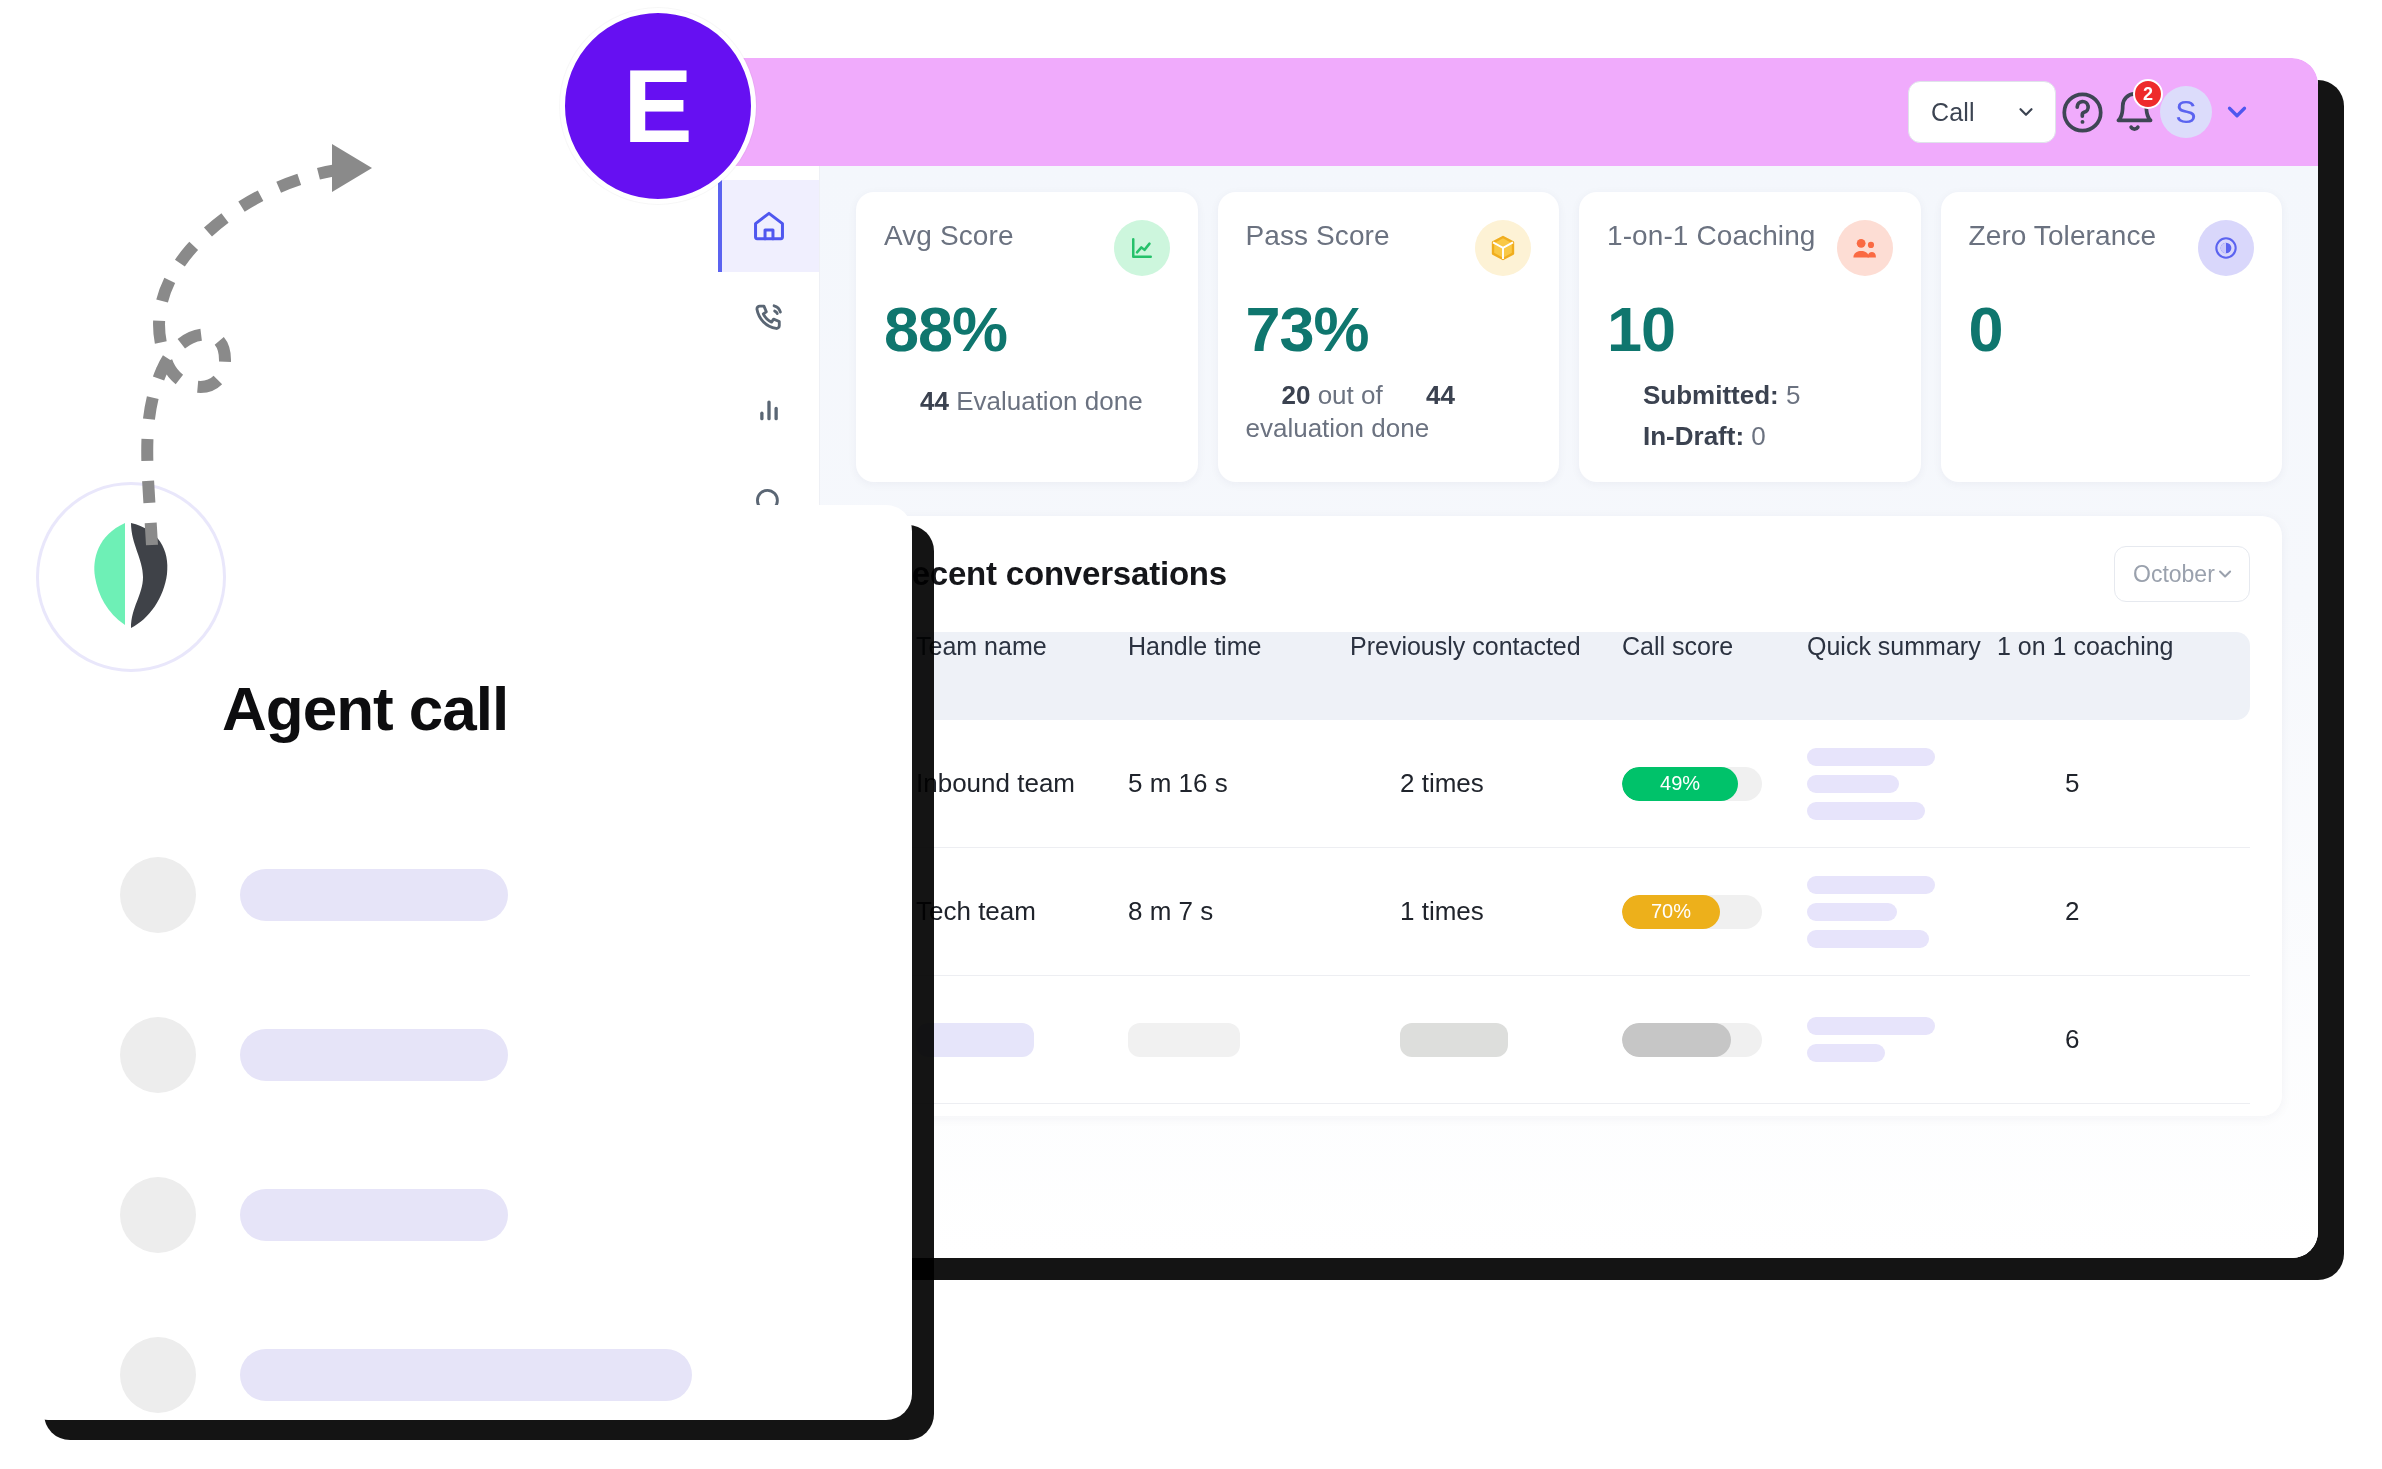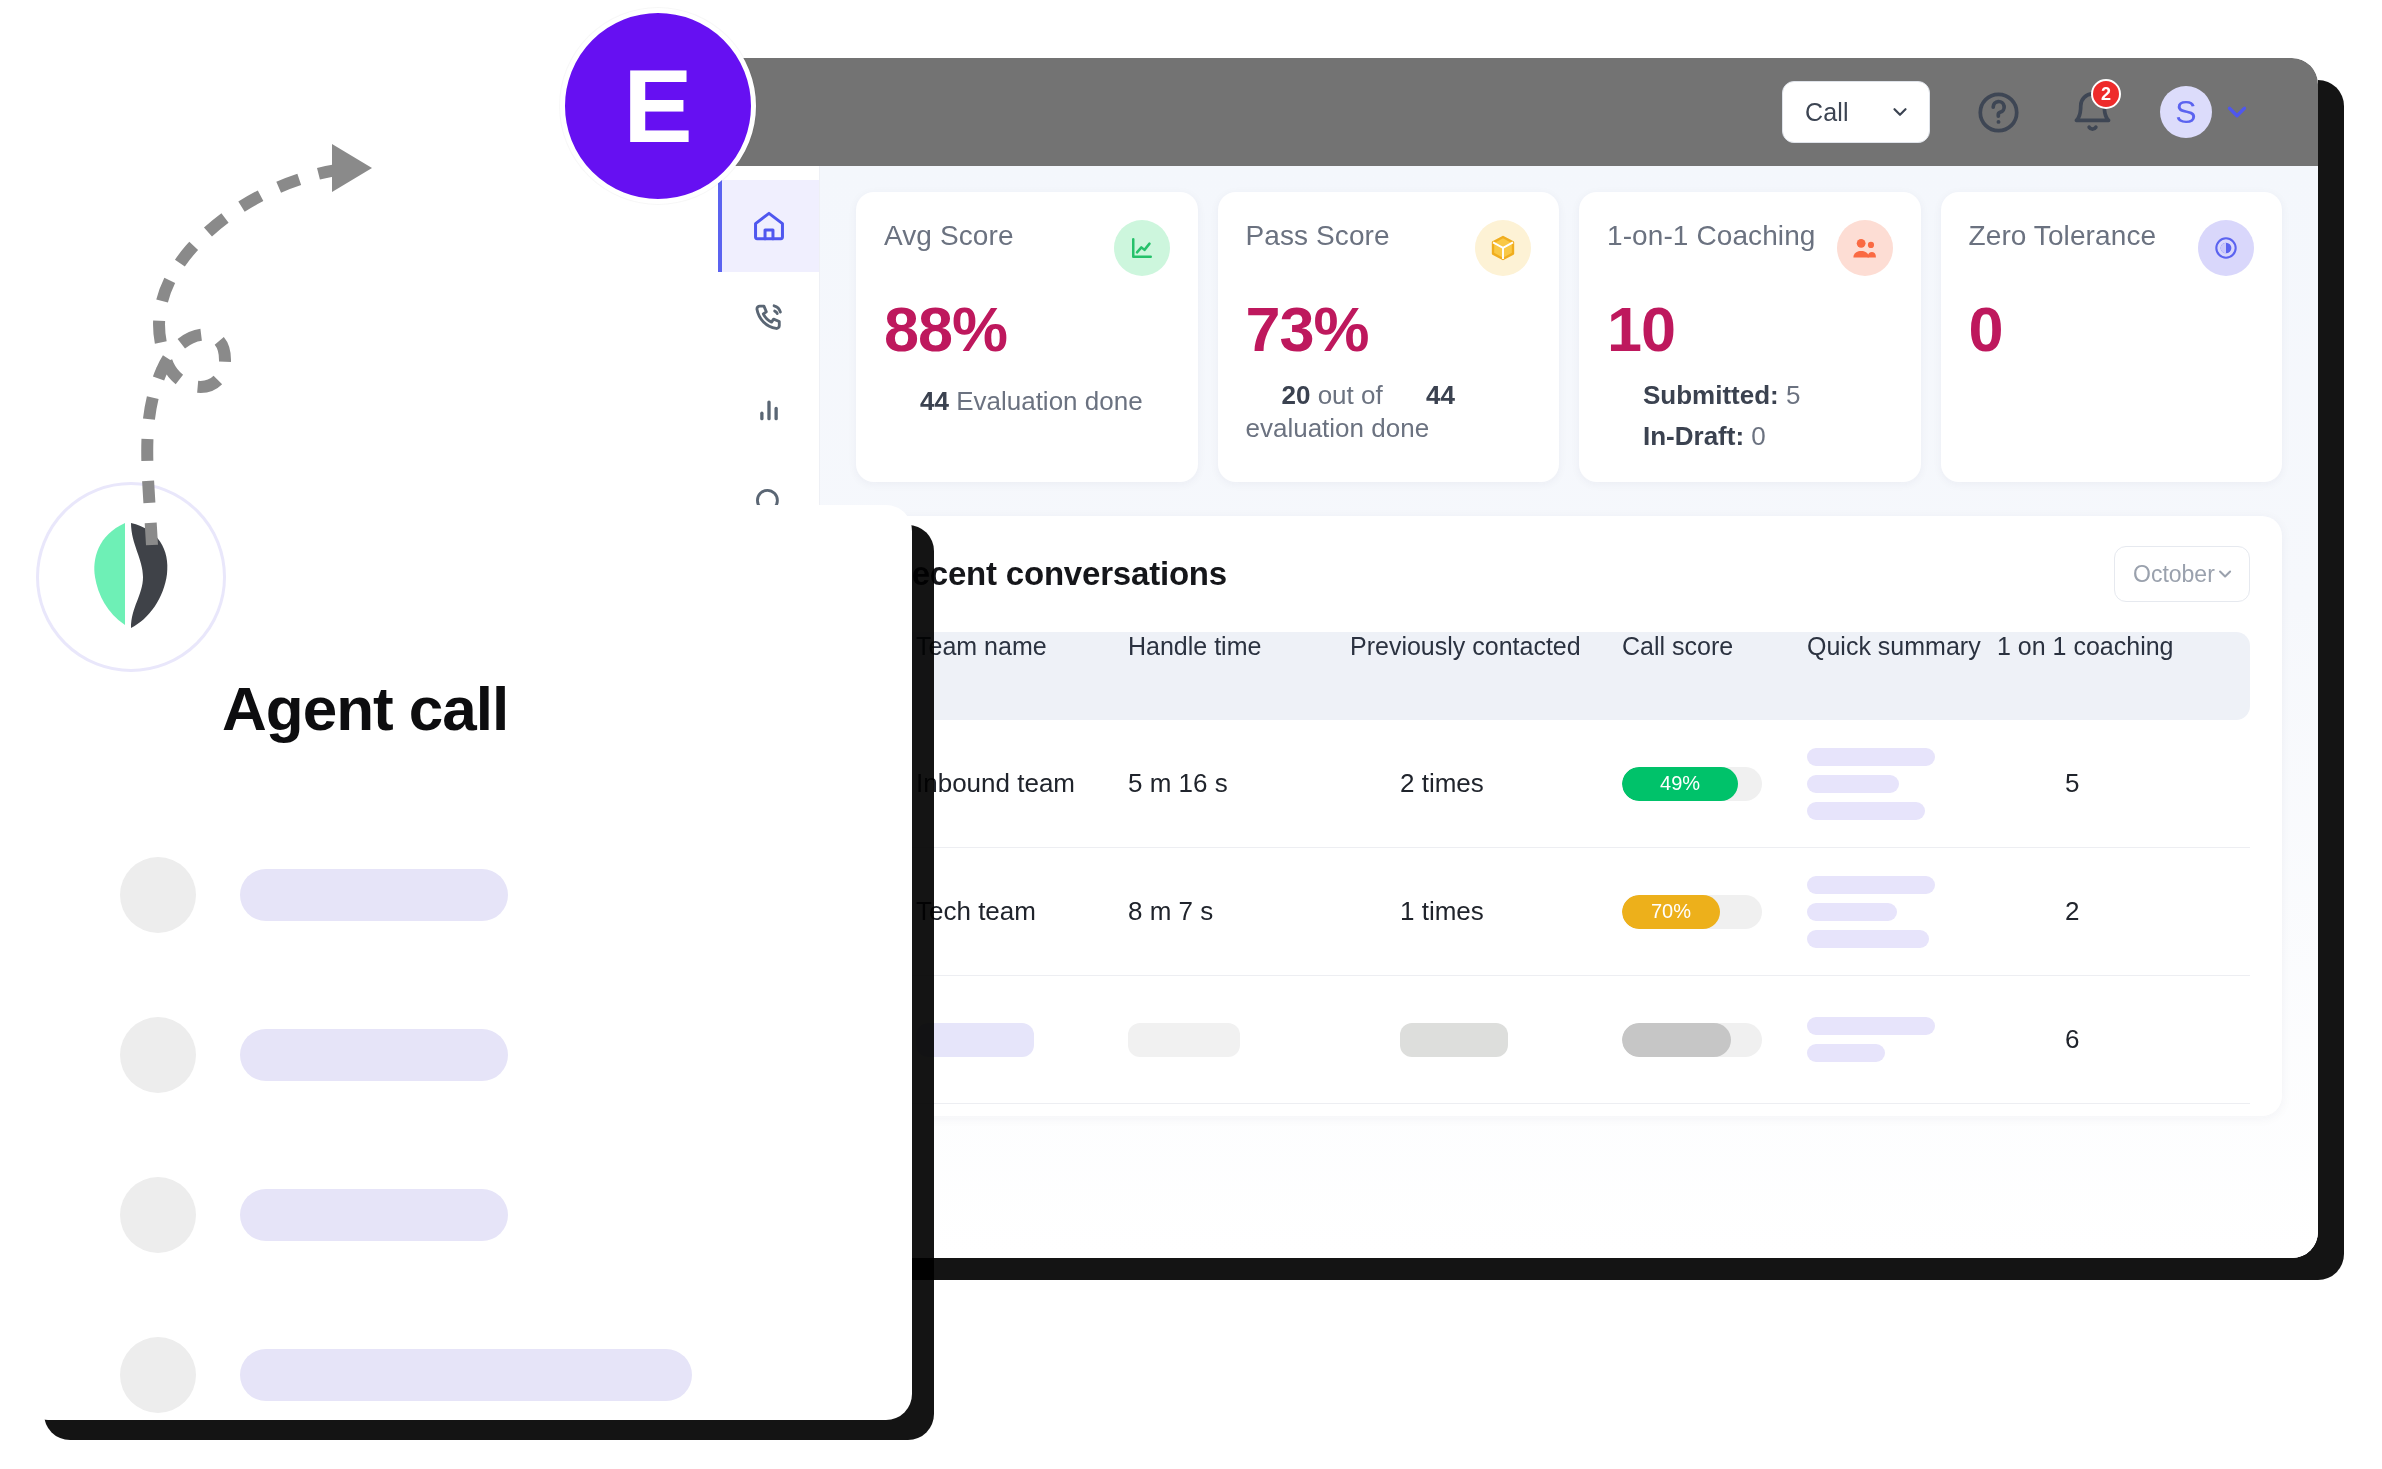--- a/index.html
+++ b/index.html
@@ -19,23 +19,23 @@
     background: #ffffff;
     border-radius: 26px;
     box-shadow: 26px 22px 0 0 rgba(0,0,0,0.92);
     overflow: hidden;
   }
   .dash-inner { position:absolute; inset:0; background:#fff; border-radius:26px; overflow:hidden; display:flex; flex-direction:column; }
 
   
   .topbar {
     height: 108px; flex: 0 0 108px;
-    background:#737373;
+    background:#f0abfc;
     display:flex; align-items:center; justify-content:flex-end;
-    padding-right: 66px; gap: 42px;
+    padding-right: 66px; 
     position: relative; z-index: 5;
   }
   .call-select {
     width: 148px; height: 62px;
     border: 1.6px solid #dfe3ea; border-radius: 12px;
     display:flex; align-items:center; justify-content:space-between;
     padding: 0 18px 0 22px;
     font-size: 25px; color:#3c4452; letter-spacing:.2px;
     background:#fff;
   }
@@ -94,21 +94,21 @@
     box-shadow: 0 2px 10px rgba(30,40,80,0.05);
     position:relative;
   }
   .stat-head { display:flex; align-items:flex-start; justify-content:space-between; }
   .stat-title { font-size:28px; color:#6b7280; font-weight:400; letter-spacing:.1px; white-space:nowrap; }
   .stat-ico { width:56px; height:56px; border-radius:50%; display:flex; align-items:center; justify-content:center; flex:0 0 56px; }
   .ic-green { background:#cdf6dd; }
   .ic-yellow { background:#fdf2d5; }
   .ic-red { background:#fdddd4; }
   .ic-purple { background:#d9d7fb; }
-  .stat-value { font-size:63px; font-weight:700; color:#be185d; margin-top: 22px; line-height:1; letter-spacing:-1px; }
+  .stat-value { font-size:63px; font-weight:700; color:#0f766e; margin-top: 22px; line-height:1; letter-spacing:-1px; }
   .stat-sub { font-size:26px; color:#6b7280; margin-top: 24px; line-height:1.28; }
   .stat-sub b { color:#3b4250; font-weight:700;margin-left:36px; }
   .stat-sub.tight { margin-top: 18px; }
   .stat-sub.row2 { margin-top: 8px; }
 
   
   .panel {
     margin-top: 34px;
     background:#fff; border-radius: 20px;
     padding: 30px 32px 26px 32px;

